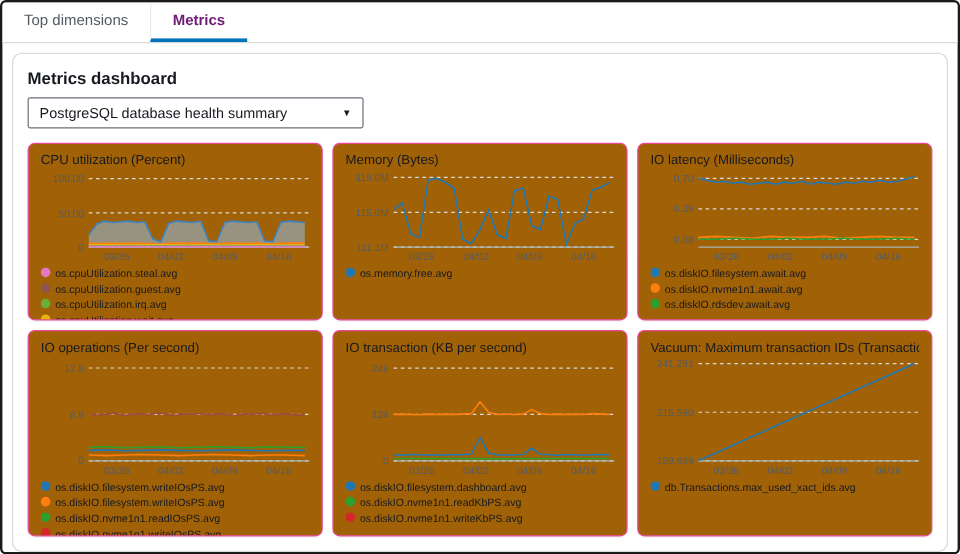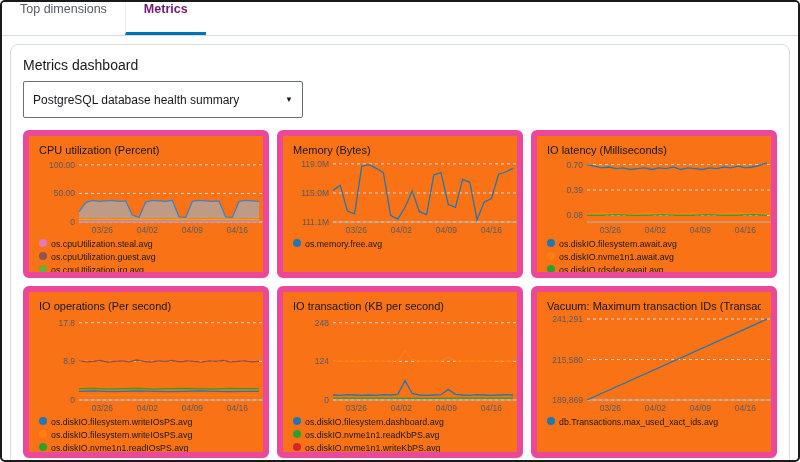--- a/index.html
+++ b/index.html
@@ -1,27 +1,27 @@
 <!DOCTYPE html>
 <html><head>
 <meta charset="utf-8">
 <style>
   *{box-sizing:border-box;margin:0;padding:0}
   html,body{width:800px;height:462px;background:#fff;font-family:"Liberation Sans",sans-serif;color:#16191f}
   .frame{width:800px;height:462px;border:2px solid #1a1a1a;border-radius:5px;overflow:hidden;background:#fff}
   .tabs{display:flex;background:#fff;border-bottom:1px solid #d5dbdb;height:34px}
-  .tab{display:flex;padding:0 18px;font-size:12.5px;color:#545b64;border-bottom:3px solid transparent;cursor:pointer}
+  .tab{display:flex;align-items:center;padding:0 18px;font-size:12.5px;color:#545b64;border-bottom:3px solid transparent;cursor:pointer}
   .tab.active{color:#701a75;font-weight:700;border-bottom-color:#0073bb}
   .tab + .tab{border-left:1px solid #eaeded}
   .panel{margin:8px;border:1px solid #d5dbdb;border-radius:8px;background:#fff;padding:12px;min-height:408px}
-  .page-title{font-size:14px;font-weight:400;margin-bottom:8px}
-  .select{width:280px;height:37px;border:1px solid #687078;border-radius:2px;background:#fff;display:flex;align-items:center;justify-content:space-between;padding:0 9px;font-size:12px;cursor:pointer}
+  .page-title{font-size:14px;font-weight:700;margin-bottom:8px}
+  .select{width:280px;height:26px;border:1px solid #687078;border-radius:2px;background:#fff;display:flex;align-items:center;justify-content:space-between;padding:0 9px;font-size:12px;cursor:pointer}
   .select .caret{font-size:8px;color:#16191f}
   .grid{display:grid;grid-template-columns:repeat(3,1fr);grid-template-rows:148px 172px;gap:8px;margin-top:12px}
-  .card{border:6px solid #ec4899;border-radius:6px;background:#f97316;padding:8px 10px;overflow:hidden;box-shadow:0 1px 1px rgba(0,0,0,.05)}
+  .card{border:1px solid #ec4899;border-radius:6px;background:#a16207;padding:8px 10px;overflow:hidden;box-shadow:0 1px 1px rgba(0,0,0,.05)}
   .card-title{font-size:11px;margin-bottom:2px;white-space:nowrap;overflow:hidden}
   .chart{line-height:0}
   .legend{display:flex;flex-wrap:wrap;column-gap:12px;row-gap:2px;margin-top:3px;overflow:hidden}
   .li{display:inline-flex;gap:4px;font-size:8.8px;color:#16191f;line-height:11px}
   .dot{width:8px;height:8px;border-radius:50%;flex:none}
   svg text{font-family:"Liberation Sans",sans-serif}
 </style>
 </head>
 <body>
 

